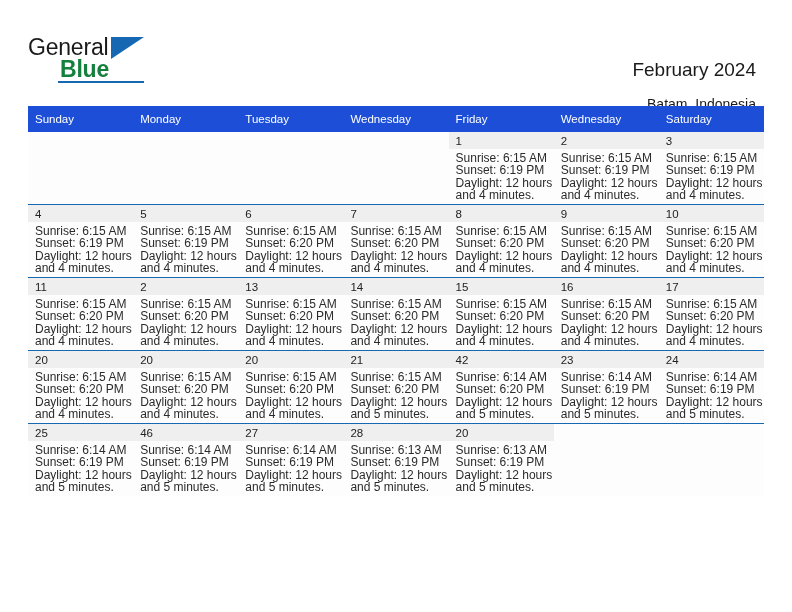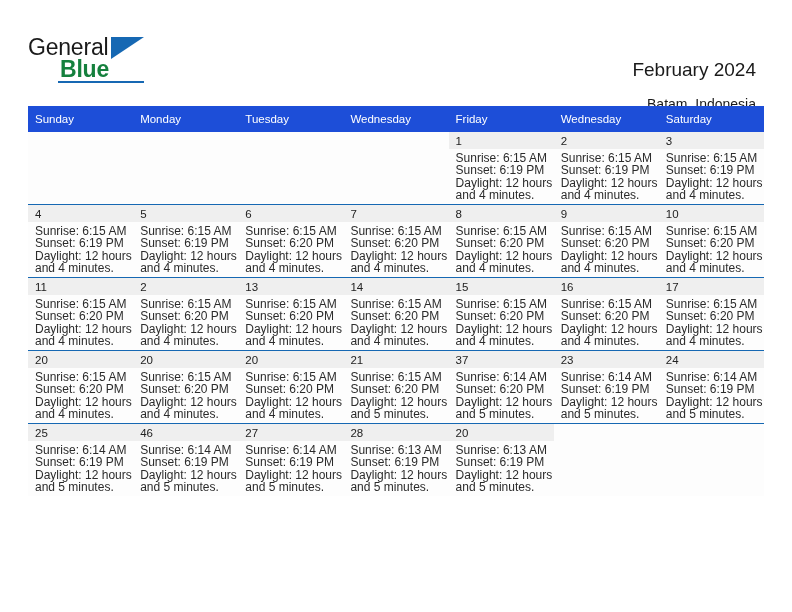--- a/index.html
+++ b/index.html
@@ -438,21 +438,21 @@
               <div class="detail">
                 <div>Sunrise: 6:15 AM</div>
                 <div>Sunset: 6:20 PM</div>
                 <div>Daylight: 12 hours</div>
                 <div>and 5 minutes.</div>
               </div>
             </div>
           </td>
           <td>
             <div class="daycell">
-              <div class="daynum-band">37</div>
+              <div class="daynum-band">42</div>
               <div class="detail">
                 <div>Sunrise: 6:14 AM</div>
                 <div>Sunset: 6:20 PM</div>
                 <div>Daylight: 12 hours</div>
                 <div>and 5 minutes.</div>
               </div>
             </div>
           </td>
           <td>
             <div class="daycell">

